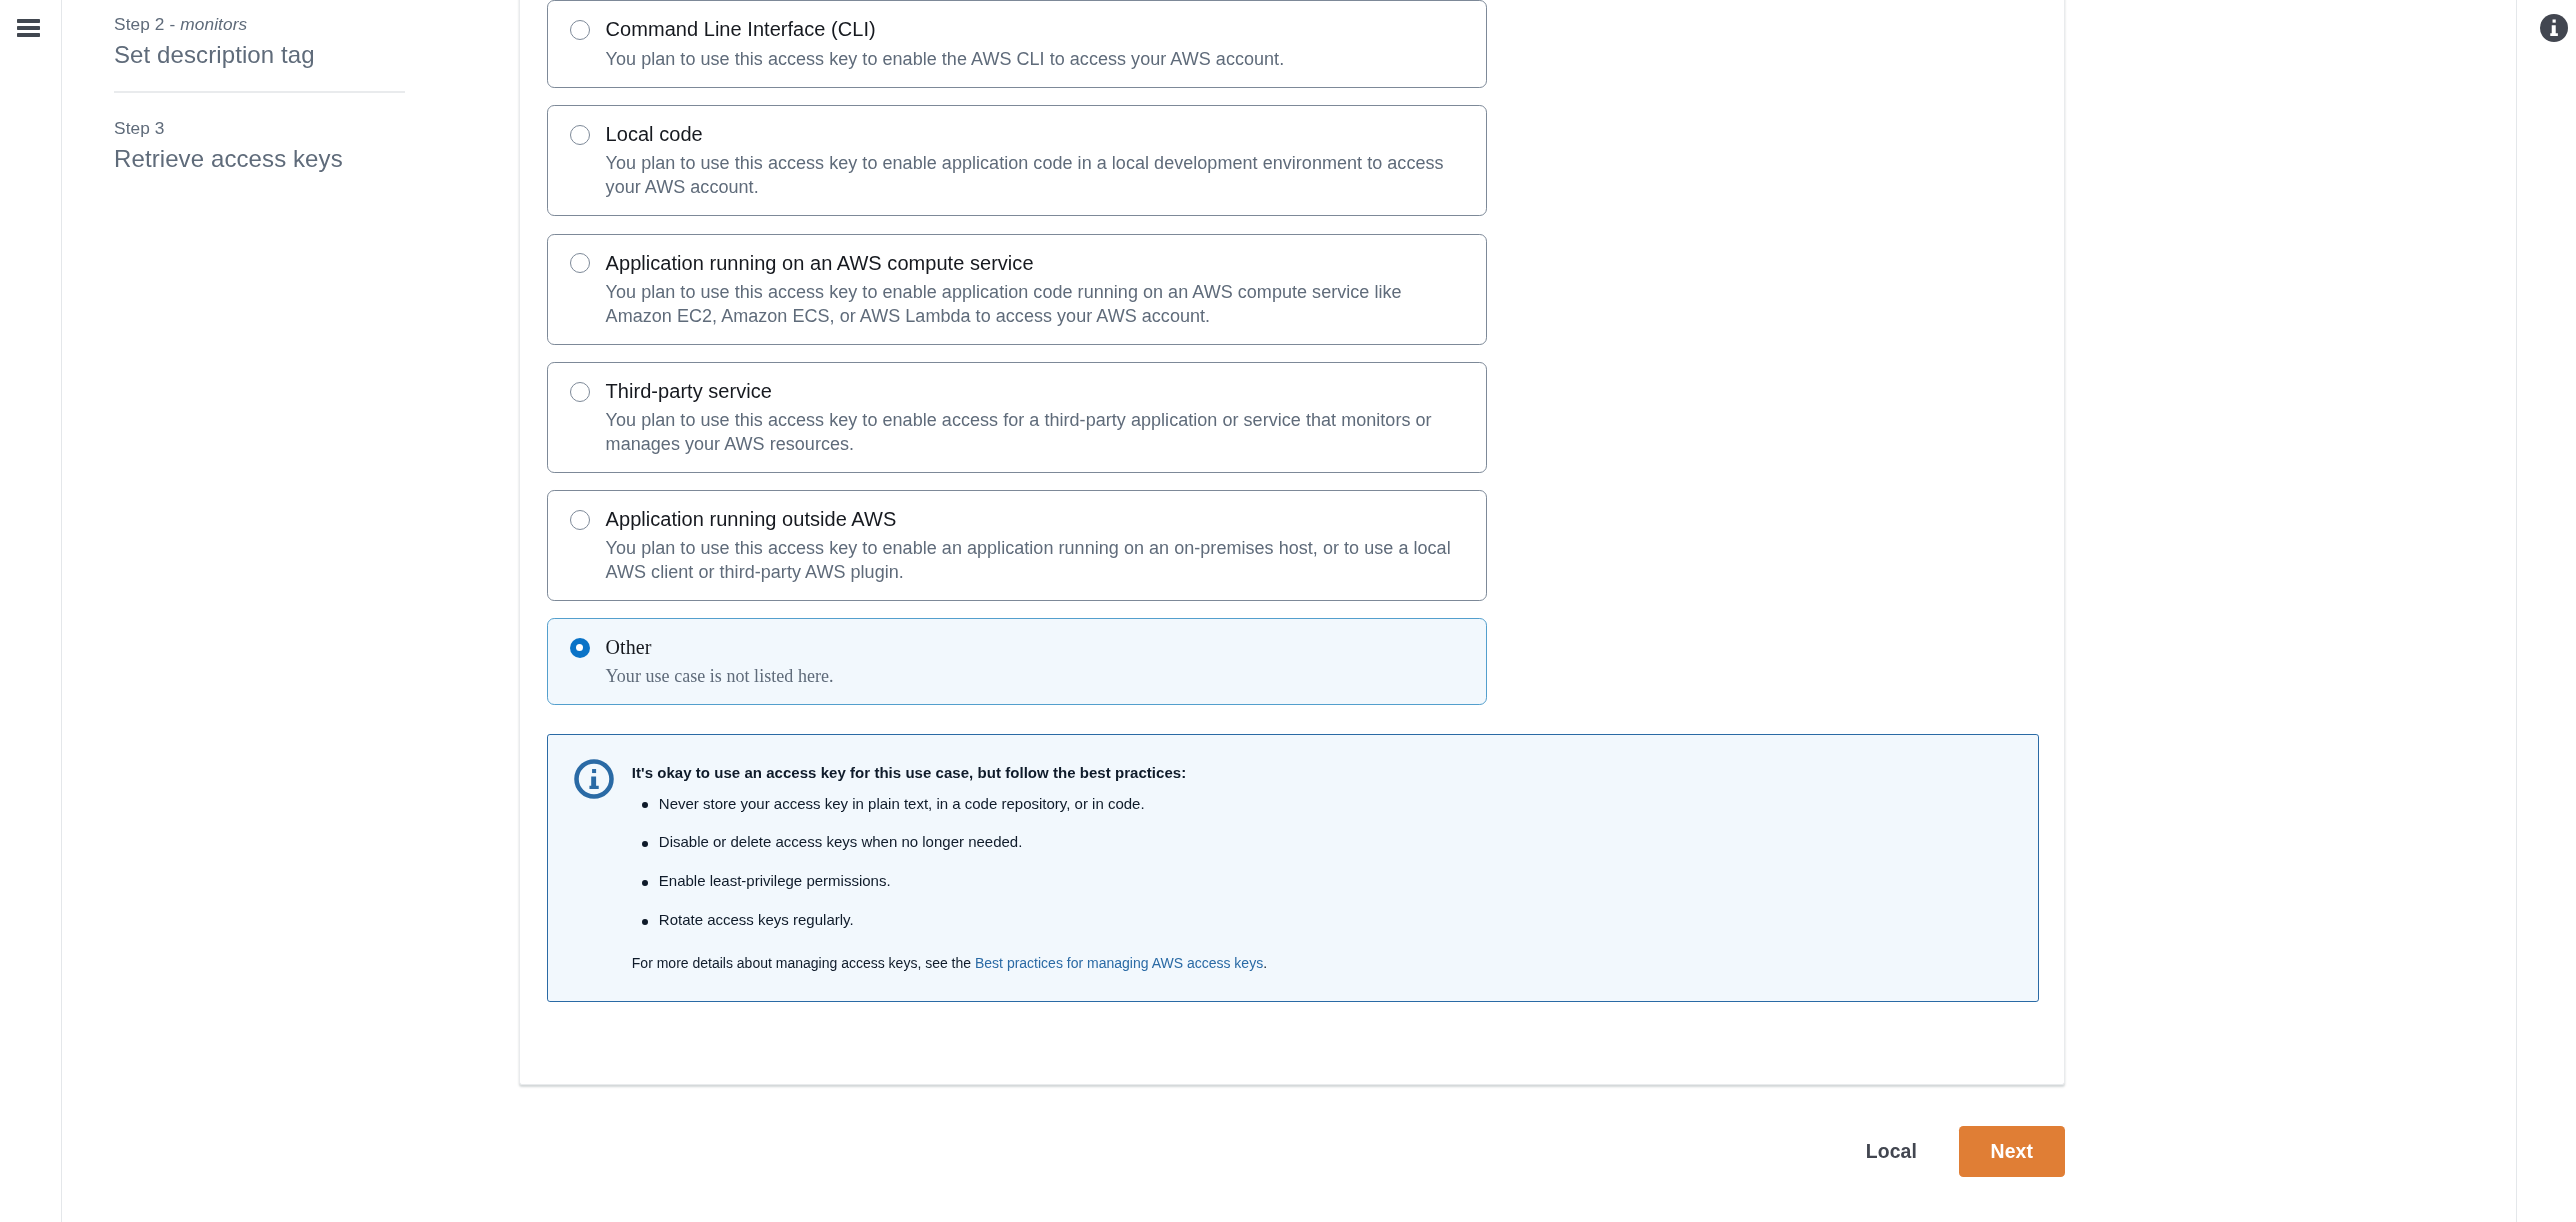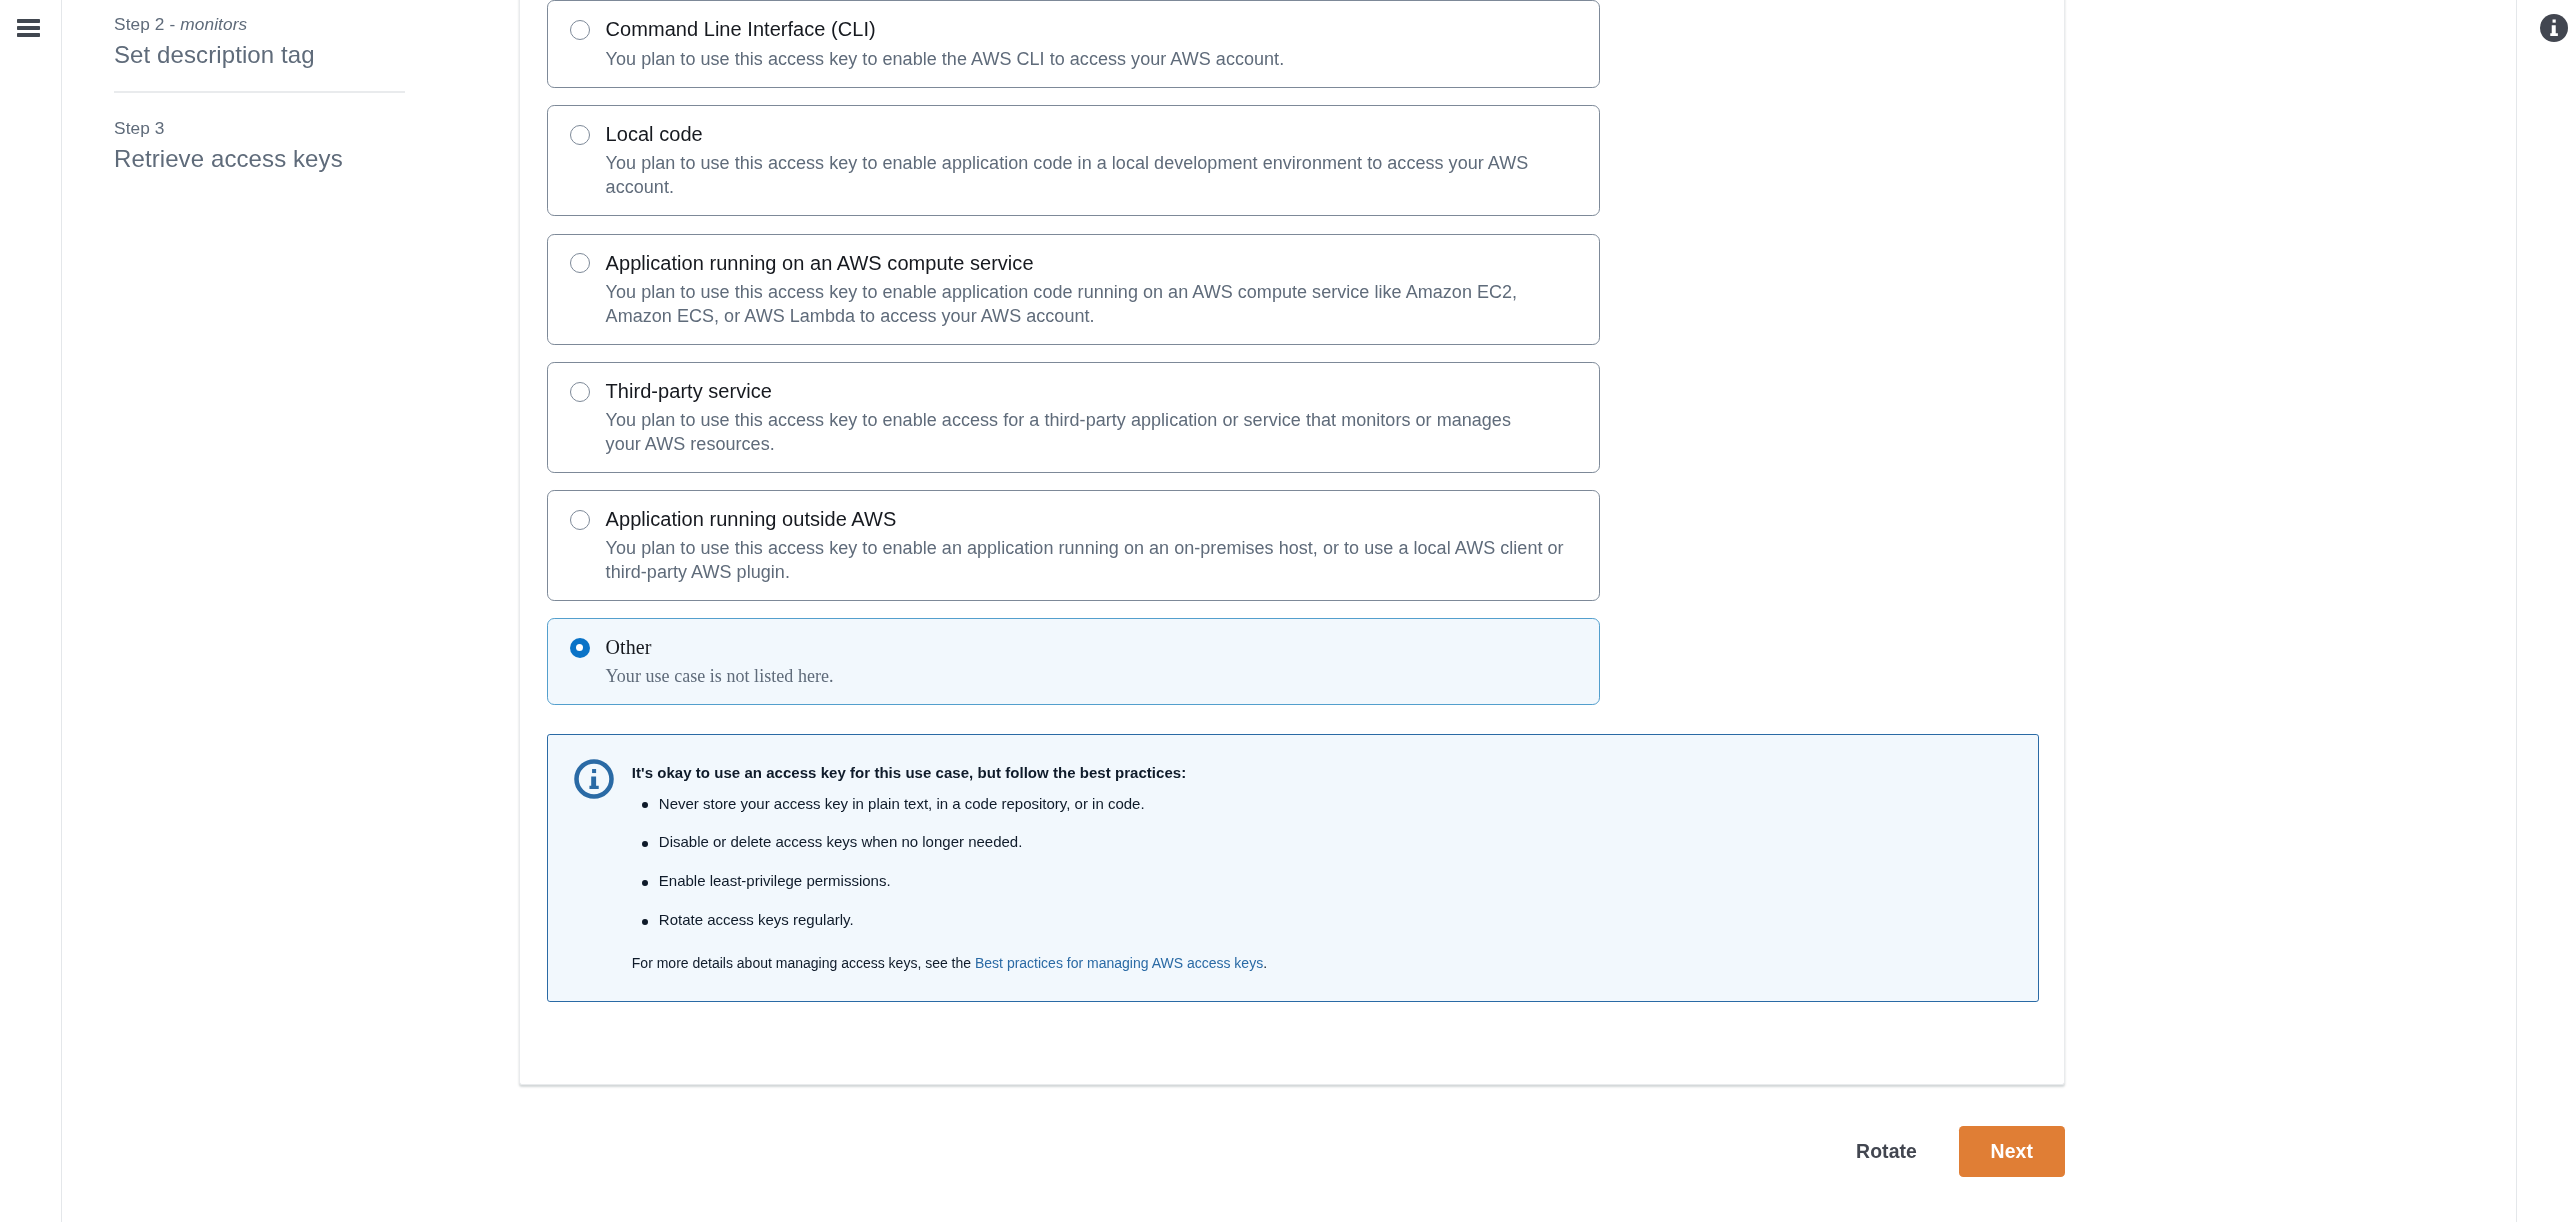--- a/index.html
+++ b/index.html
@@ -103,21 +103,21 @@
   .panel-inner {
     position: absolute;
     left: 27px;
     top: 27px;
     right: 27px;
   }
 
   
   .option-card {
     position: relative;
-    width: 1053px;
+    width: 940px;
     border: 1.4px solid #7d8998;
     border-radius: 7.2px;
     background: #ffffff;
     padding: 16px 20px 16px 21.6px;
     margin-bottom: 16px;
     cursor: pointer;
   }
   .option-card.selected {
     border-color: #539fcd;
     background: #f2f8fd;
@@ -415,21 +415,21 @@
             <li>Rotate access keys regularly.</li>
           </ul>
           <div class="alert-footer"><span>For more details about managing access keys, see the </span><a class="alert-link">Best practices for managing AWS access keys</a><span>.</span></div>
         </div>
       </div>
 
     </div>
   </div>
 
   <div class="actions">
-    <button class="btn-cancel">Rotate</button>
+    <button class="btn-cancel">Local</button>
     <button class="btn-next">Next</button>
   </div>
 
   <div class="help-rail">
     <div class="help-divider"></div>
     <div class="help-icon">
       <svg viewBox="0 0 24 24" width="32" height="32" aria-hidden="true">
         <circle cx="12" cy="12" r="10.5" fill="#424650"></circle>
         <rect x="10.9" y="5.6" width="2.4" height="2.4" fill="#ffffff"></rect>
         <path d="M10.3 10.0h3.0v6.0h1.6v2.0H9.2v-2.0h1.1z" fill="#ffffff"></path>

